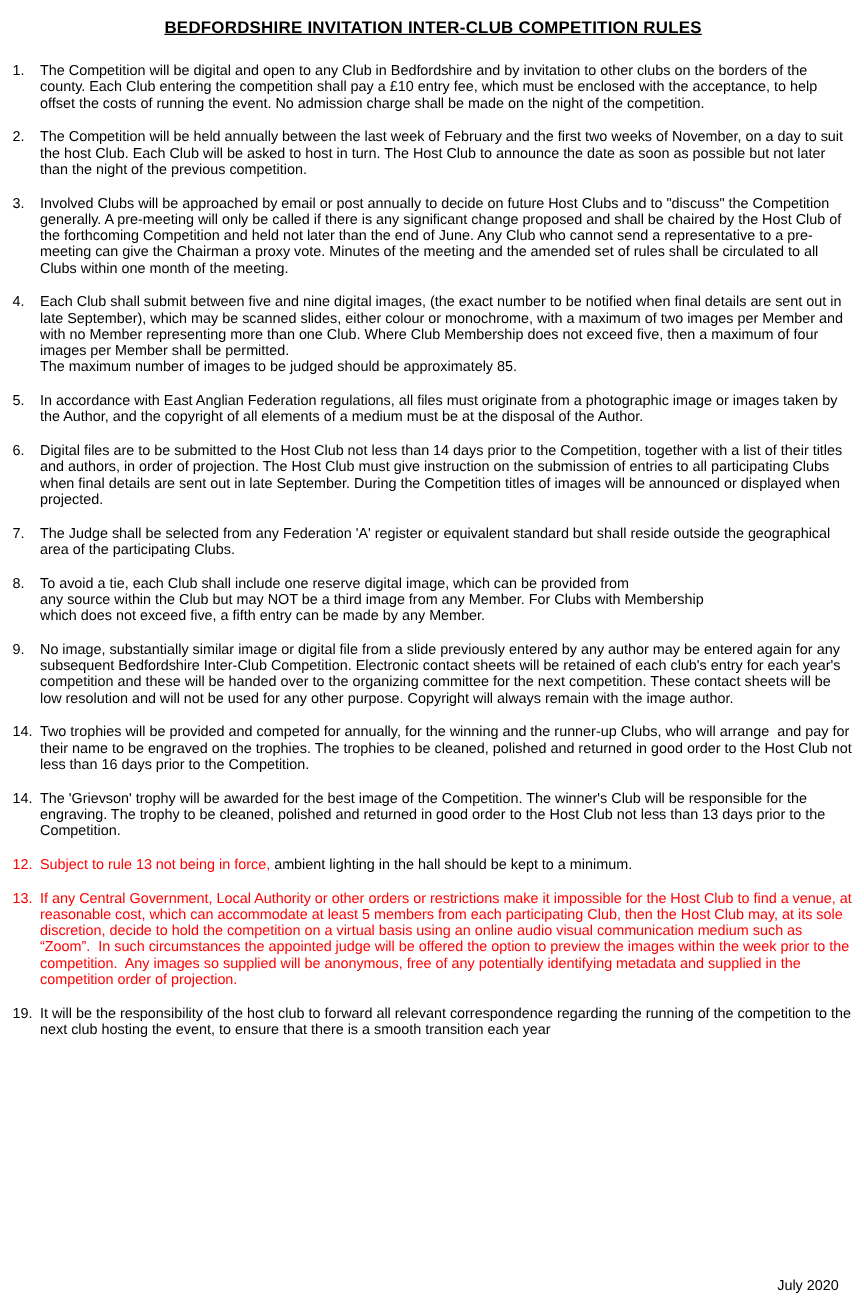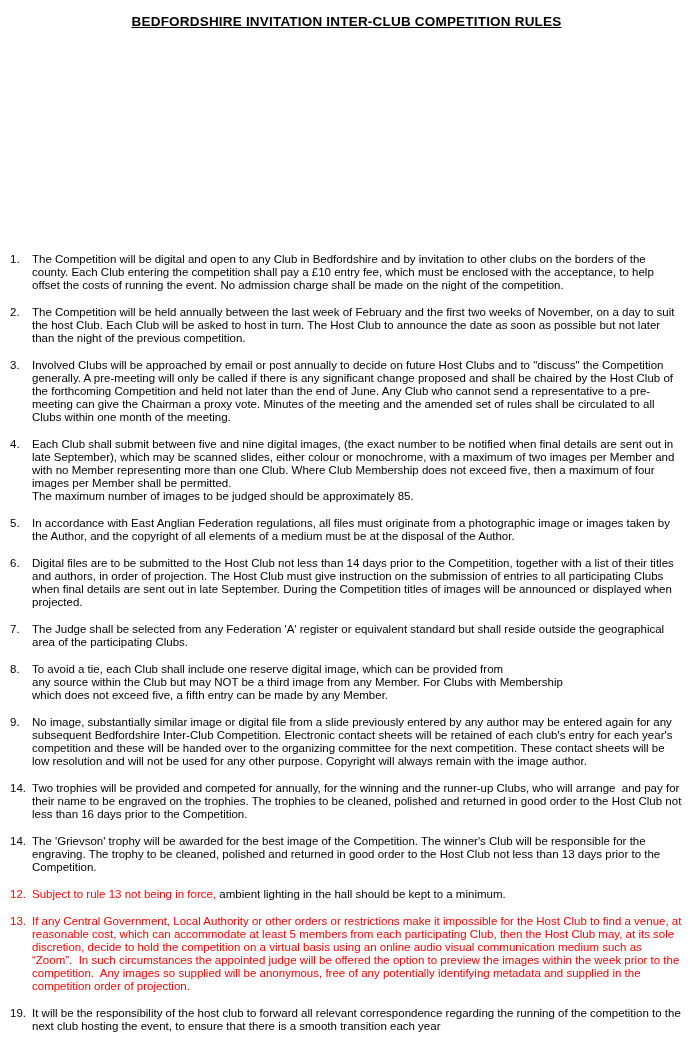--- a/index.html
+++ b/index.html
@@ -115,13 +115,14 @@
       </li>
       <li class="rule">
         <span class="rule-num num-red">13.</span>
         <span class="rule-text"><span class="seg-red">If any Central Government, Local Authority or other orders or restrictions make it impossible for the Host Club to find a venue, at reasonable cost, which can accommodate at least 5 members from each participating Club, then the Host Club may, at its sole discretion, decide to hold the competition on a virtual basis using an online audio visual communication medium such as “Zoom”.  In such circumstances the appointed judge will be offered the option to preview the images within the week prior to the competition.  Any images so supplied will be anonymous, free of any potentially identifying metadata and supplied in the competition order of projection.</span></span>
       </li>
       <li class="rule">
         <span class="rule-num">19.</span>
         <span class="rule-text"><span class="">It will be the responsibility of the host club to forward all relevant correspondence regarding the running of the competition to the next club hosting the event, to ensure that there is a smooth transition each year</span></span>
       </li>
     </ol>
+  <div class="footer">July 2020</div>
 </div>
 
 </body></html>

